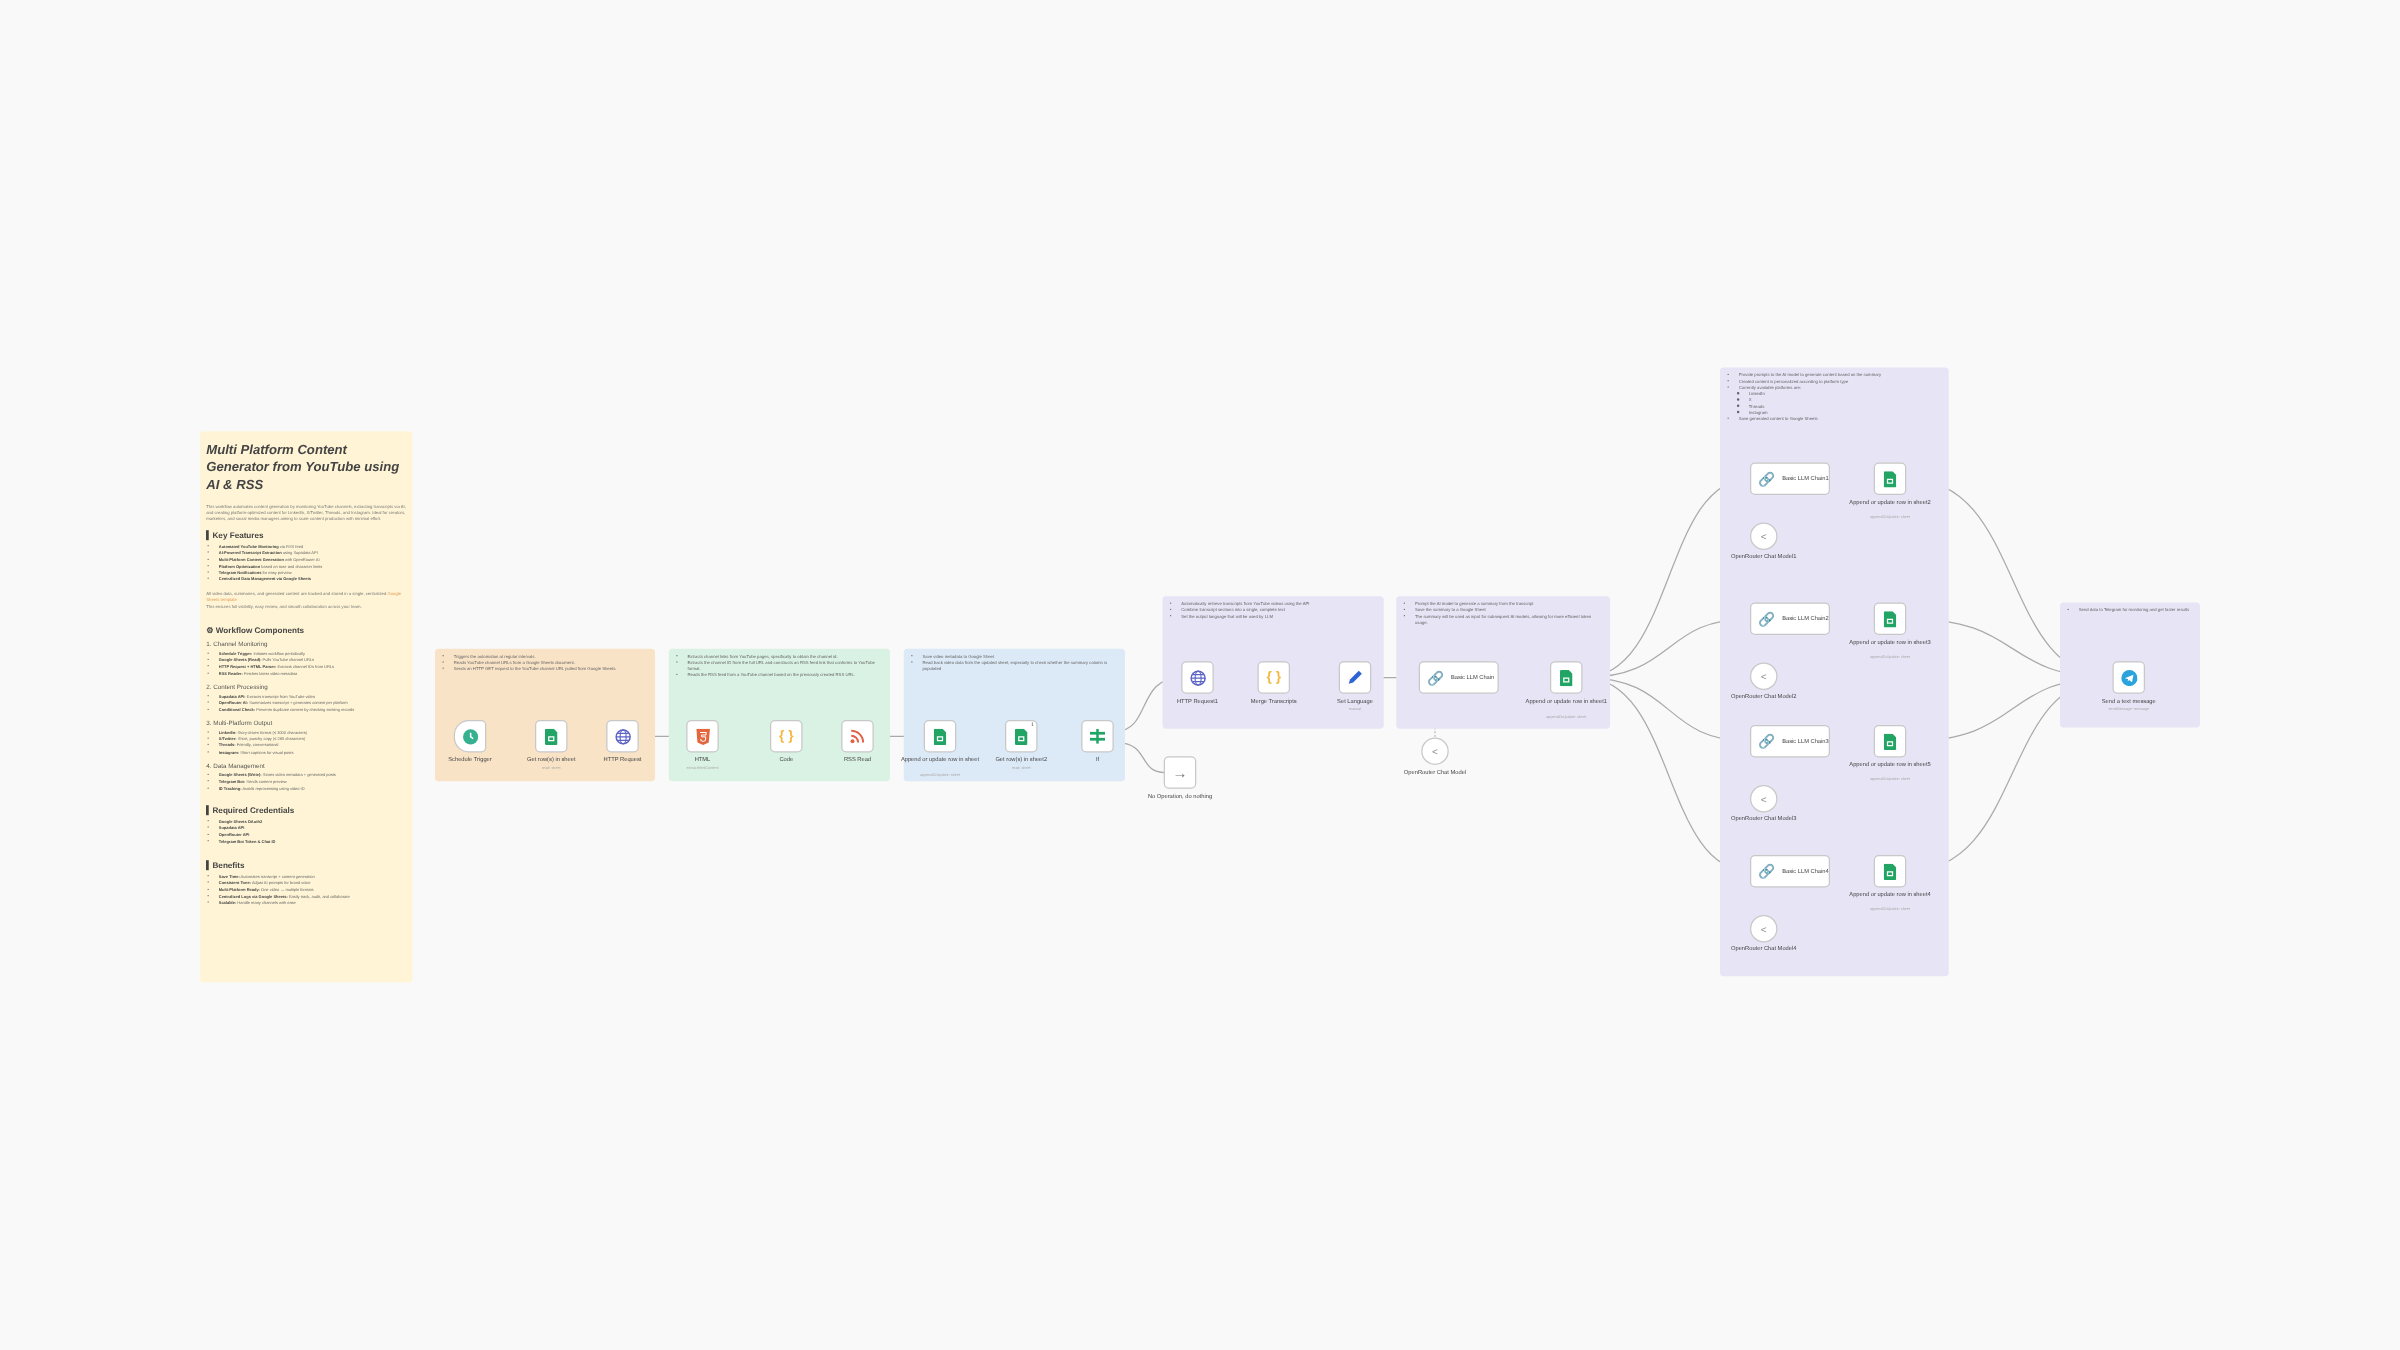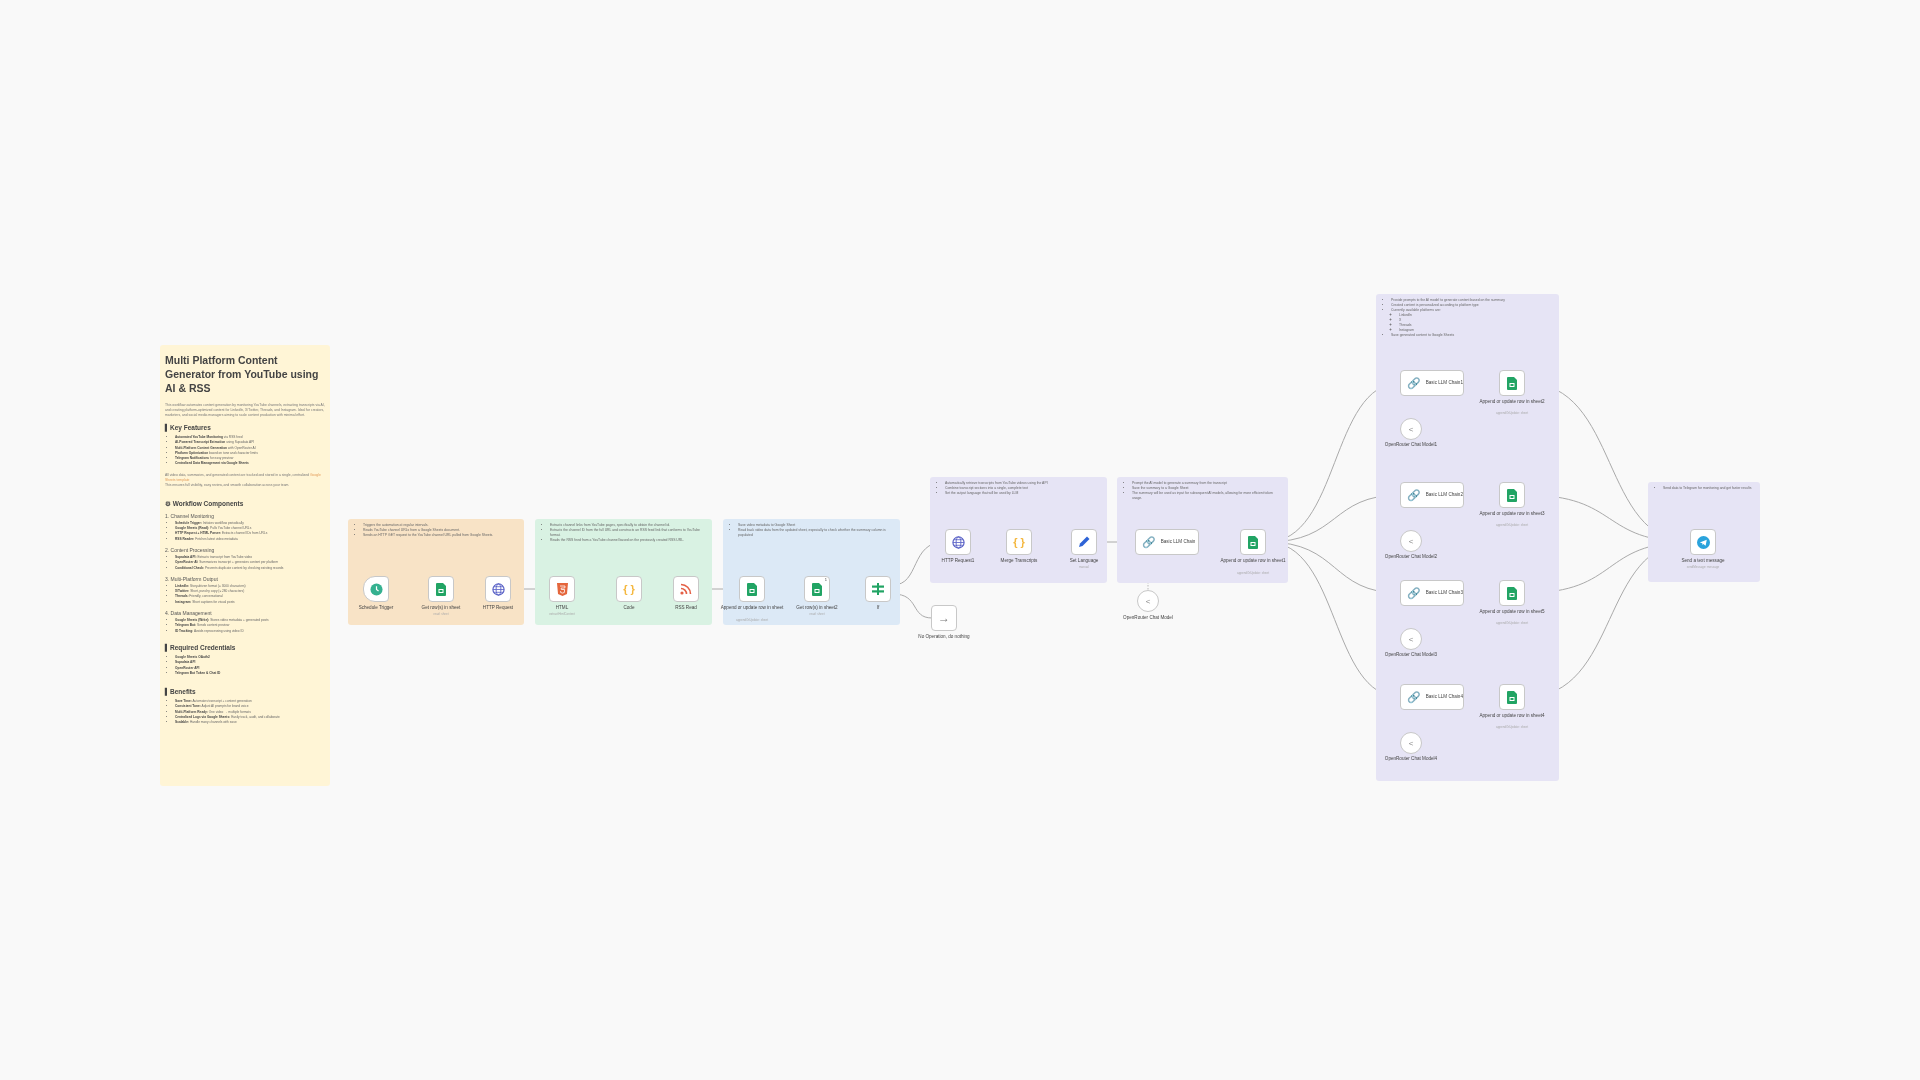--- a/index.html
+++ b/index.html
@@ -2,21 +2,21 @@
 <html><head>
 <meta charset="utf-8">
 <style>
   html,body{margin:0;padding:0;}
   body{width:1920px;height:1080px;background:#f9f9f9;position:relative;overflow:hidden;font-family:"Liberation Sans",sans-serif;color:#333;}
   .sticky{position:absolute;border-radius:3px;box-sizing:border-box;}
   .sticky ul{margin:0;padding-left:10px;}
   .sticky li{font-size:3.4px;line-height:5px;color:#666;}
   .sticky .sub{padding-left:8px;list-style:circle;}
   .main-note{background:#fff5d6;padding:8px 5px;}
-  .main-note h1{font-size:10.5px;line-height:14px;margin:0 0 8px 0;color:#444;font-weight:bold;}
+  .main-note h1{font-size:10.5px;line-height:14px;margin:0 0 8px 0;color:#444;font-weight:bold;font-style:italic;}
   .main-note p{font-size:3.4px;line-height:5px;color:#777;margin:0 0 5px 0;}
   .main-note h2{font-size:6.5px;margin:6px 0 3px 0;color:#444;font-weight:bold;}
   .main-note h3{font-size:5px;margin:5px 0 2px 0;color:#555;font-weight:normal;}
   .main-note li{font-size:3.2px;line-height:5.3px;color:#666;}
   .main-note li b{color:#444;}
   .link{color:#e39c5a;}
   .node{position:absolute;width:26px;height:26px;background:#fff;border:1px solid #c8c8c8;border-radius:4px;box-sizing:border-box;display:flex;align-items:center;justify-content:center;}
   .node.wide{width:64px;justify-content:flex-start;padding-left:6px;}
   .node.trigger{border-radius:12px 4px 4px 12px;}
   .node.round{width:22px;height:22px;border-radius:50%;}

